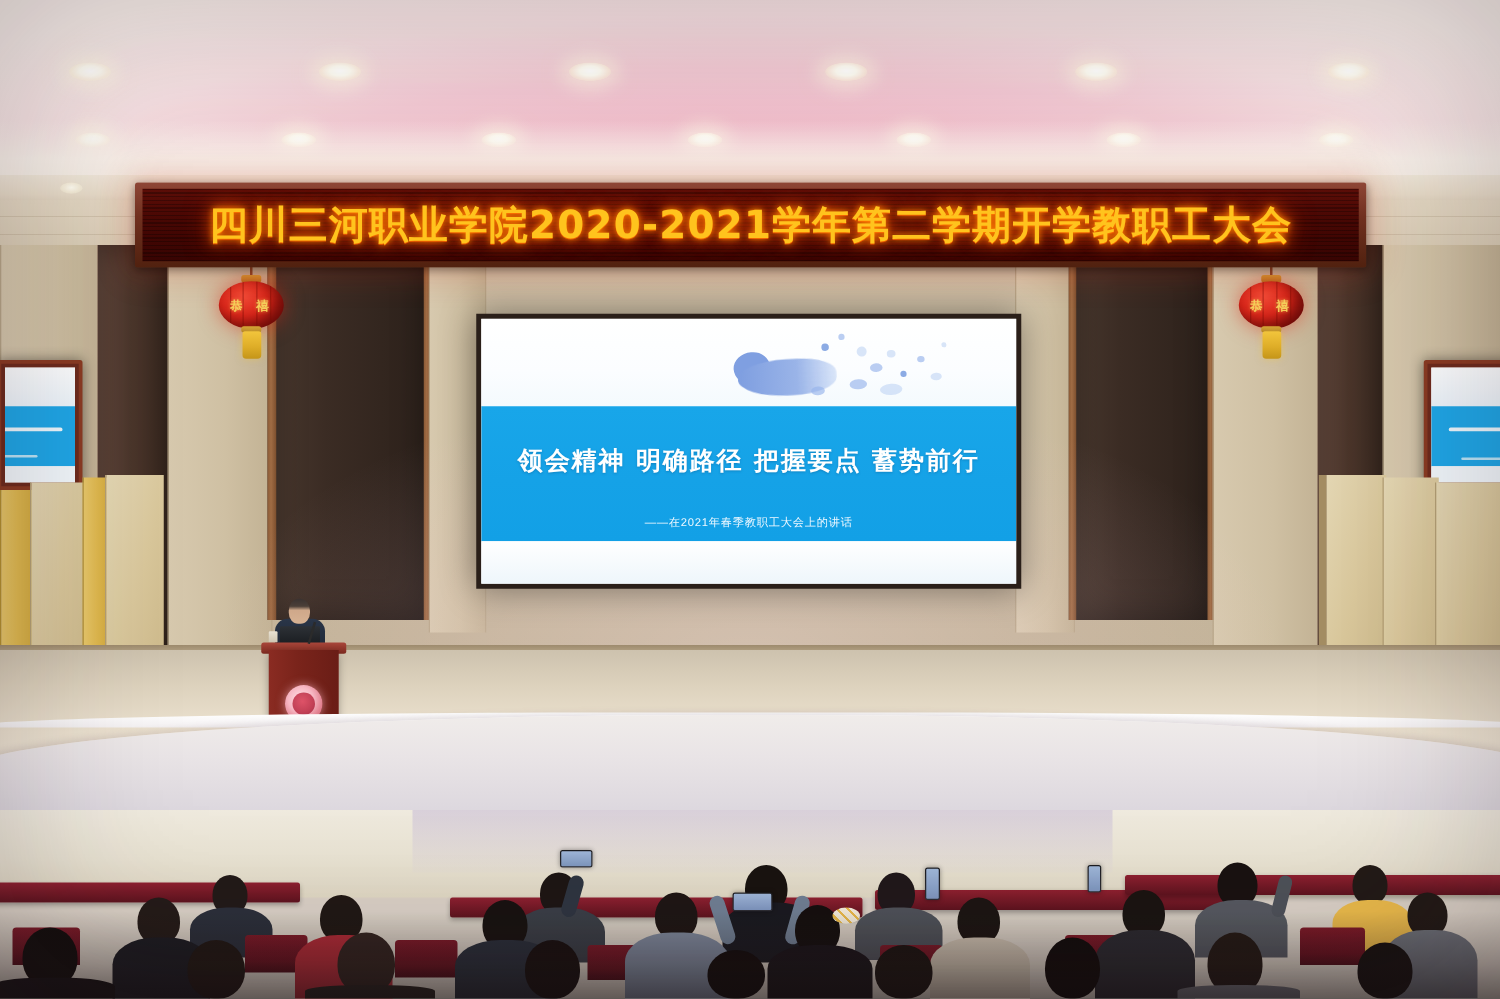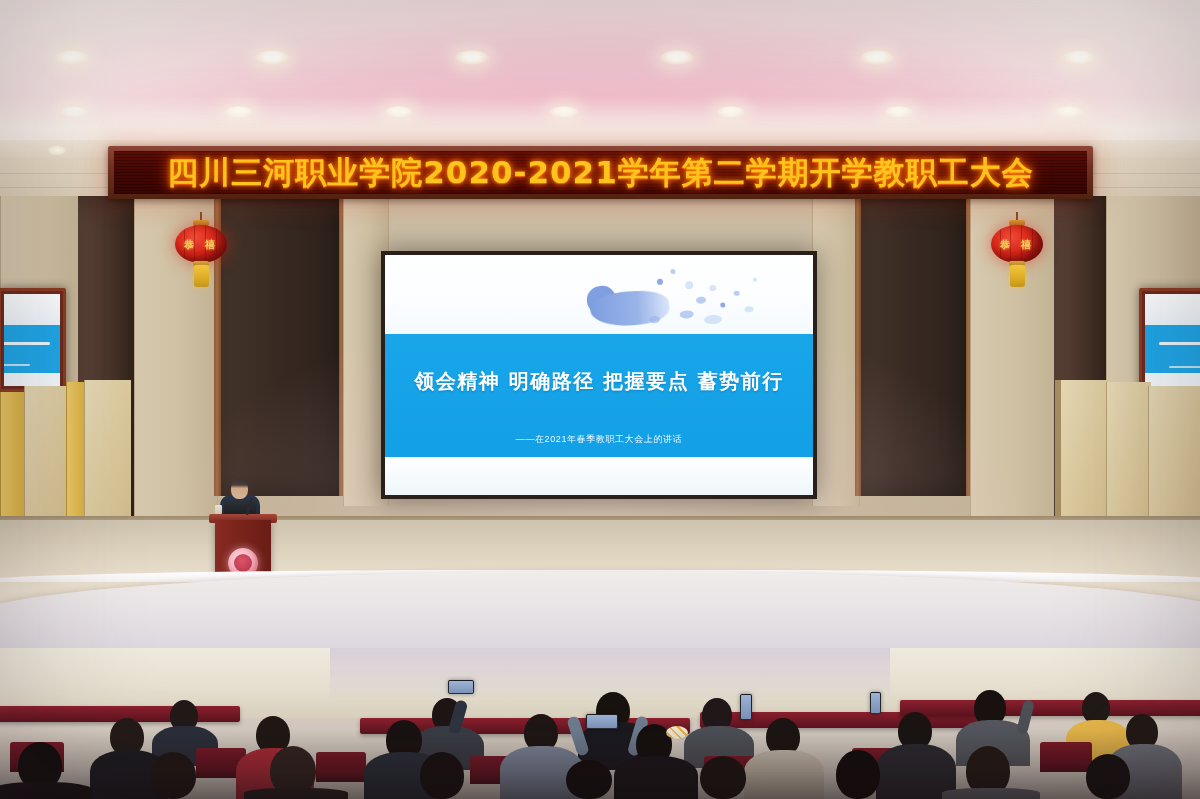--- a/index.html
+++ b/index.html
@@ -44,21 +44,21 @@
     position:absolute;left:0;top:160px;width:1200px;height:80px;
     background:linear-gradient(to bottom,#e3d7c2 0%,#dacdb6 48%,#cfc1a8 100%);
   }
   .upper-wall-lines{
     position:absolute;left:0;top:160px;width:1200px;height:80px;
     background:repeating-linear-gradient(to bottom,rgba(168,150,120,.0) 0px,rgba(168,150,120,.0) 13px,rgba(150,130,100,.22) 13px,rgba(150,130,100,.22) 14px);
   }
 
   
   .led-frame{
-    position:absolute;left:108px;top:146px;width:985px;height:53px;
+    position:absolute;left:108px;top:146px;width:985px;height:68px;
     background:linear-gradient(to bottom,#8e4636 0%,#70301f 40%,#51210f 100%);
     border-radius:2px;
     box-shadow:0 2px 7px rgba(0,0,0,.40), 0 0 26px 6px rgba(200,40,20,.22);
   }
   .led-screen{
     position:absolute;left:6px;top:5px;right:6px;bottom:5px;
     background:linear-gradient(to bottom,#5c0d07 0%,#470703 45%,#380402 100%);
     display:flex;align-items:center;justify-content:center;overflow:hidden;
   }
   .led-screen::after{
@@ -116,21 +116,21 @@
   }
   .tv-inner{position:absolute;inset:3px;overflow:hidden;background:#fff;}
   .tv-white{position:absolute;left:0;top:0;width:100%;height:34%;background:linear-gradient(to bottom,#fdfeff,#eef6fc);}
   .tv-blue{position:absolute;left:0;top:34%;width:100%;height:52%;background:#1ea7e8;}
   .tv-white2{position:absolute;left:0;top:86%;width:100%;height:14%;background:#f2f8fc;}
   .tv-line{position:absolute;height:3px;background:rgba(255,255,255,.92);border-radius:2px;}
   .tv-sub{position:absolute;height:2px;background:rgba(255,255,255,.70);border-radius:2px;}
 
   
   .screen-frame{
-    position:absolute;left:381px;top:251px;width:436px;height:248px;
+    position:absolute;left:381px;top:251px;width:436px;height:220px;
     background:#2a1f19;padding:4px;box-sizing:border-box;
     box-shadow:0 0 26px rgba(0,0,0,.40);
   }
   .slide{
     position:relative;width:100%;height:100%;overflow:hidden;background:#ffffff;
   }
   .slide-top{
     position:absolute;left:0;top:0;width:100%;height:33%;
     background:linear-gradient(to bottom,#ffffff 0%,#fbfdff 60%,#f4fafd 100%);
   }

